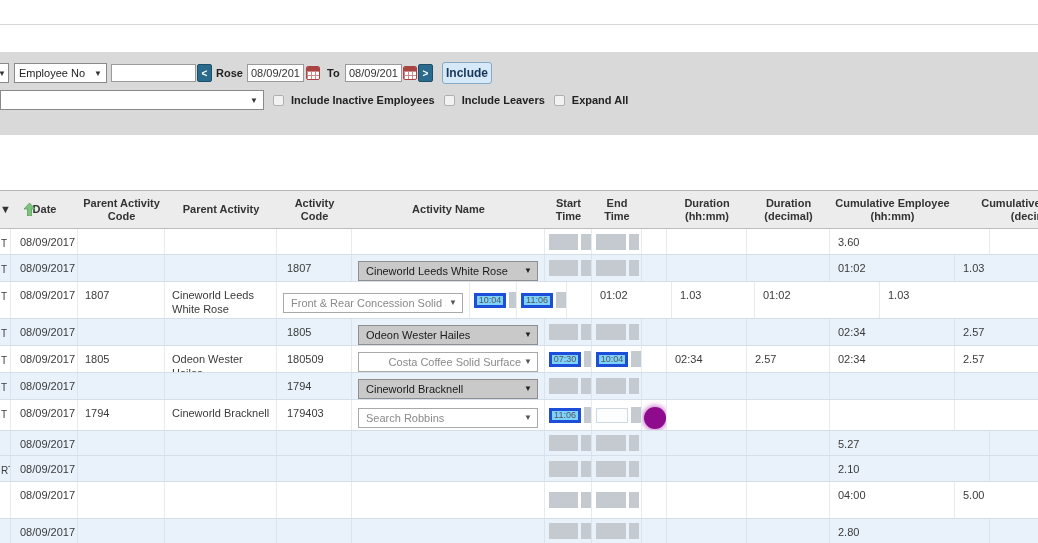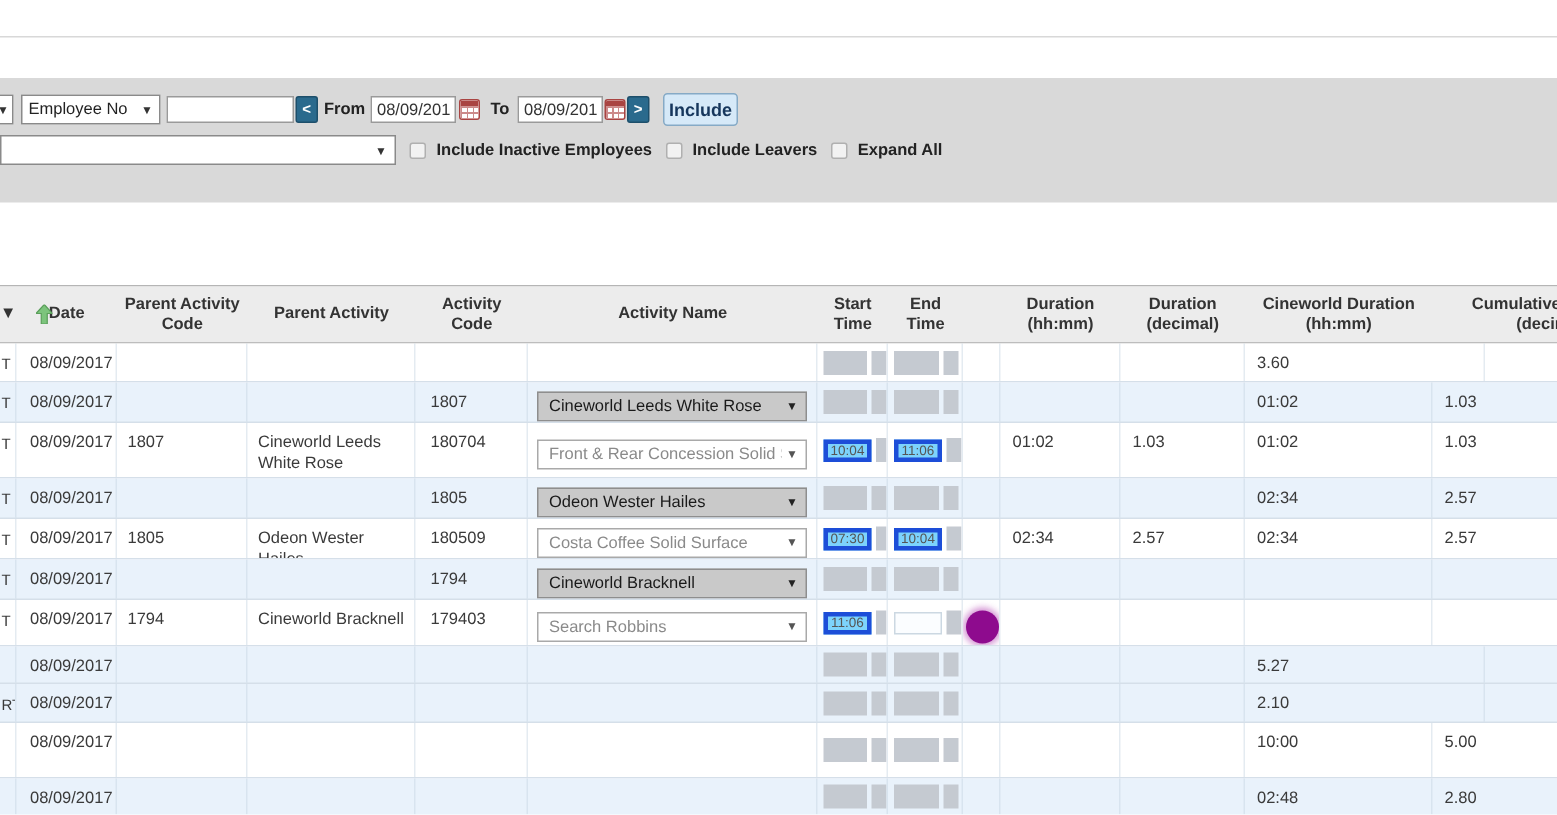--- a/index.html
+++ b/index.html
@@ -85,21 +85,21 @@
     <div class="tb-row1">
       <div class="sliver-select">
           <span>▼</span>
         </div>
       <div class="emp-select">
         <span class="lbl">Employee No</span>
         <span class="car">▼</span>
       </div>
       <input class="emp-input" value="" style="">
       <div class="nav-btn btn-prev">&lt;</div>
-      <span class="tb-label lbl-from">From</span>
+      <span class="tb-label lbl-from">Rose</span>
       <input class="date-input in-from" value="08/09/2017" style="">
       <div class="cal cal-from"></div>
       <span class="tb-label lbl-to">To</span>
       <input class="date-input in-to" value="08/09/2017" style="">
       <div class="cal cal-to"></div>
       <div class="nav-btn btn-next">&gt;</div>
       <div class="search-btn">Include</div>
     </div>
     <div class="tb-row2">
       <div class="wide-select">
@@ -128,21 +128,21 @@
         <div class="g-hcell" style="width: 193px;">Activity Name</div>
         <div class="g-hcell" style="width: 47px;">Start
 Time</div>
         <div class="g-hcell" style="width: 50px;">End
 Time</div>
         <div class="g-hcell" style="width: 25px;"></div>
         <div class="g-hcell" style="width: 80px;">Duration
 (hh:mm)</div>
         <div class="g-hcell" style="width: 83px;">Duration
 (decimal)</div>
-        <div class="g-hcell" style="width: 125px;">Cineworld Duration
+        <div class="g-hcell" style="width: 125px;">Cumulative Employee
 (hh:mm)</div>
         <div class="g-hcell" style="width: 160px;">Cumulative Duration
 (decimal)</div>
       </div>
       <div class="g-row white" style="height: 26px;">
         <div class="g-cell frag" style="width: 11px;">T</div>
         <div class="g-cell cell-date" style="width: 67px;">08/09/2017</div>
         <div class="g-cell cell-pcode" style="width: 87px;"></div>
         <div class="g-cell cell-pname" style="width: 112px;"></div>
         <div class="g-cell cell-acode" style="width: 75px;"></div>
@@ -184,21 +184,20 @@
         <div class="g-cell cell-num" style="width: 80px;"></div>
         <div class="g-cell cell-num" style="width: 83px;"></div>
         <div class="g-cell cell-num" style="width: 125px;">01:02</div>
         <div class="g-cell cell-num" style="width: 160px;">1.03</div>
       </div>
       <div class="g-row white" style="height: 37px;">
         <div class="g-cell frag" style="width: 11px;">T</div>
         <div class="g-cell cell-date" style="width: 67px;">08/09/2017</div>
         <div class="g-cell cell-pcode" style="width: 87px;">1807</div>
         <div class="g-cell cell-pname" style="width: 112px;">Cineworld Leeds White Rose</div>
-        <div class="g-cell cell-acode" style="width: 75px;">180704</div>
         <div class="g-cell " style="width: 193px;">
           <div class="tsel plain">
             <span class="txt">Front &amp; Rear Concession Solid Su</span>
             <span class="car">▼</span>
           </div>
         </div>
         <div class="g-cell time-cell" style="width: 47px;">
           <input class="time-input" value="10:04" style="">
           <span class="blk n"></span>
         </div>
@@ -237,21 +236,21 @@
         <div class="g-cell cell-num" style="width: 83px;"></div>
         <div class="g-cell cell-num" style="width: 125px;">02:34</div>
         <div class="g-cell cell-num" style="width: 160px;">2.57</div>
       </div>
       <div class="g-row white" style="height: 27px;">
         <div class="g-cell frag" style="width: 11px;">T</div>
         <div class="g-cell cell-date" style="width: 67px;">08/09/2017</div>
         <div class="g-cell cell-pcode" style="width: 87px;">1805</div>
         <div class="g-cell cell-pname" style="width: 112px;">Odeon Wester Hailes</div>
         <div class="g-cell cell-acode" style="width: 75px;">180509</div>
-        <div class="g-cell " style="width: 193px;">
+        <div class="g-cell " style="width: 193px; text-align: right;">
           <div class="tsel plain">
             <span class="txt">Costa Coffee Solid Surface</span>
             <span class="car">▼</span>
           </div>
         </div>
         <div class="g-cell time-cell" style="width: 47px;">
           <input class="time-input" value="07:30" style="">
           <span class="blk n"></span>
         </div>
         <div class="g-cell time-cell" style="width: 50px;">
@@ -369,38 +368,37 @@
           <span class="blk w"></span>
           <span class="blk n"></span>
         </div>
         <div class="g-cell time-cell" style="width: 50px;">
           <span class="blk w"></span>
           <span class="blk n"></span>
         </div>
         <div class="g-cell " style="width: 25px;"></div>
         <div class="g-cell cell-num" style="width: 80px;"></div>
         <div class="g-cell cell-num" style="width: 83px;"></div>
-        <div class="g-cell cell-num" style="width: 125px;">10:00</div>
+        <div class="g-cell cell-num" style="width: 125px;">04:00</div>
         <div class="g-cell cell-num" style="width: 160px;">5.00</div>
       </div>
       <div class="g-row blue" style="height: 25px;">
         <div class="g-cell frag" style="width: 11px;"></div>
         <div class="g-cell cell-date" style="width: 67px;">08/09/2017</div>
         <div class="g-cell cell-pcode" style="width: 87px;"></div>
         <div class="g-cell cell-pname" style="width: 112px;"></div>
         <div class="g-cell cell-acode" style="width: 75px;"></div>
         <div class="g-cell " style="width: 193px;"></div>
         <div class="g-cell time-cell" style="width: 47px;">
           <span class="blk w"></span>
           <span class="blk n"></span>
         </div>
         <div class="g-cell time-cell" style="width: 50px;">
           <span class="blk w"></span>
           <span class="blk n"></span>
         </div>
         <div class="g-cell " style="width: 25px;"></div>
         <div class="g-cell cell-num" style="width: 80px;"></div>
         <div class="g-cell cell-num" style="width: 83px;"></div>
-        <div class="g-cell cell-num" style="width: 125px;">02:48</div>
         <div class="g-cell cell-num" style="width: 160px;">2.80</div>
       </div>
     </div>
 </div>
 
 </body></html>

